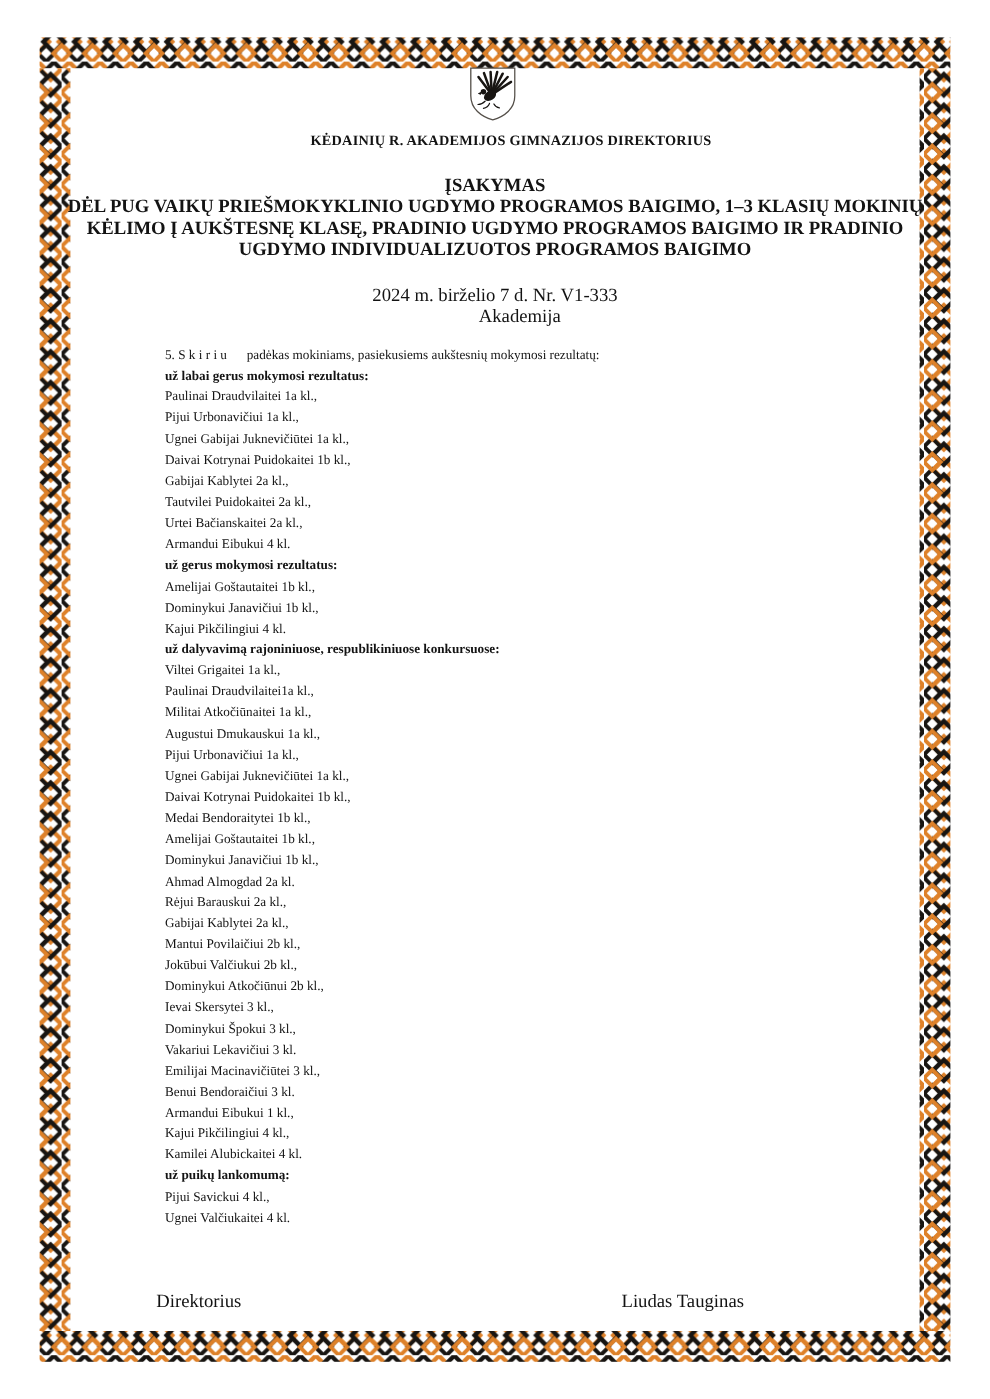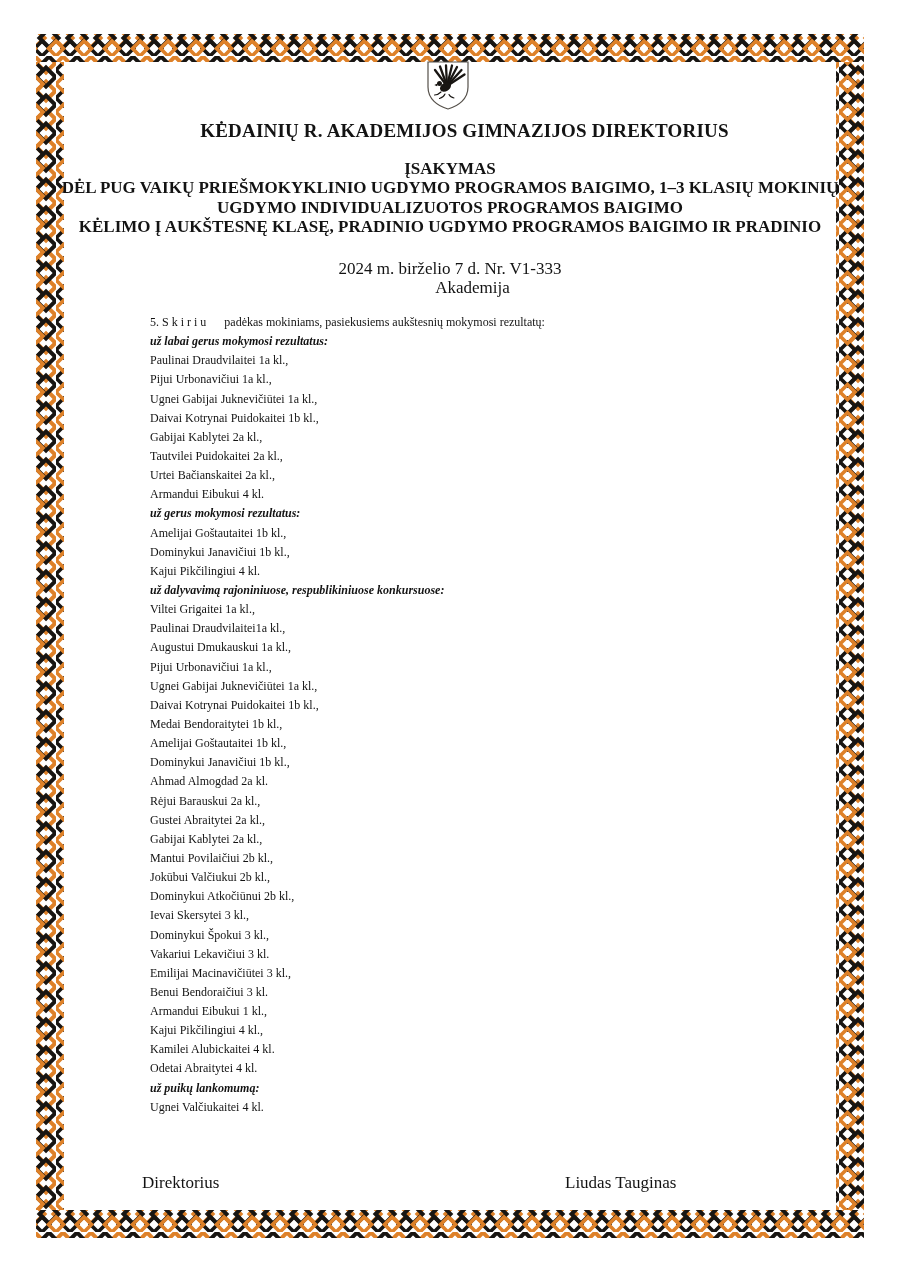--- a/index.html
+++ b/index.html
@@ -6,32 +6,32 @@
   .page{
     position:relative;
     width:900px;height:1272px;
     background:#ffffff;
     font-family:"Liberation Serif", serif;
     color:#131313;
     overflow:hidden;
   }
   .border-svg{position:absolute;left:0;top:0;}
   .centered{position:absolute;left:0;right:0;text-align:center;}
-  .org-title{top:120px;font-size:19px;font-weight:bold;letter-spacing:.2px;margin-left:29px;}
+  .org-title{top:120px;font-size:13px;font-weight:bold;letter-spacing:.2px;margin-left:29px;}
   .doc-type{top:159px;font-size:17px;font-weight:bold;}
   .subject{top:178px;font-size:17px;font-weight:bold;line-height:19.6px;}
   .date-line{top:259px;font-size:17px;}
   .place-line{top:278px;font-size:17px;margin-left:45px;}
   .logo{position:absolute;left:427px;top:61px;width:42px;height:49px;}
   .body-block{
     position:absolute;left:150px;top:313px;
     font-size:12px;line-height:19.14px;
   }
   .body-line{white-space:pre;}
-  .body-line.emph{font-weight:bold;font-style:italic;}
+  .body-line.emph{font-weight:bold;}
   .footer-left{position:absolute;left:142px;top:1173px;font-size:17px;}
   .footer-right{position:absolute;left:565px;top:1173px;font-size:17px;}
 </style>
 </head>
 <body>
 
 <div class="page">
 
   <svg class="border-svg" width="900" height="1272" viewBox="0 0 900 1272" aria-hidden="true">
     <defs>
@@ -80,22 +80,22 @@
       <circle cx="12.5" cy="22.5" r="2.5" fill="#181512"></circle>
       <path d="M10.5,22.5 l-3.2,1.6 2.8,1.2 Z" fill="#181512"></path>
       <path d="M14,31 q-3,3 -6.5,3 M18,33 q-1.5,3.5 -5.5,4.5 M22,33.5 q1.5,3 5,3.5" fill="none" stroke="#181512" stroke-width="1.1" stroke-linecap="round"></path>
     </svg>
   </div>
 
   <div class="centered org-title">KĖDAINIŲ R. AKADEMIJOS GIMNAZIJOS DIREKTORIUS</div>
   <div class="centered doc-type">ĮSAKYMAS</div>
   <div class="centered subject">
     <div>DĖL PUG VAIKŲ PRIEŠMOKYKLINIO UGDYMO PROGRAMOS BAIGIMO, 1–3 KLASIŲ MOKINIŲ</div>
+    <div>KĖLIMO Į AUKŠTESNĘ KLASĘ, PRADINIO UGDYMO PROGRAMOS BAIGIMO IR PRADINIO</div>
     <div>UGDYMO INDIVIDUALIZUOTOS PROGRAMOS BAIGIMO</div>
-    <div>KĖLIMO Į AUKŠTESNĘ KLASĘ, PRADINIO UGDYMO PROGRAMOS BAIGIMO IR PRADINIO</div>
   </div>
   <div class="centered date-line">2024 m. birželio 7 d. Nr. V1-333</div>
   <div class="centered place-line">Akademija</div>
 
   <div class="body-block" id="body-lines">
       <div class="body-line">5. S k i r i u      padėkas mokiniams, pasiekusiems aukštesnių mokymosi rezultatų:</div>
       <div class="body-line emph">už labai gerus mokymosi rezultatus:</div>
       <div class="body-line">Paulinai Draudvilaitei 1a kl.,</div>
       <div class="body-line">Pijui Urbonavičiui 1a kl.,</div>
       <div class="body-line">Ugnei Gabijai Juknevičiūtei 1a kl.,</div>
@@ -104,43 +104,43 @@
       <div class="body-line">Tautvilei Puidokaitei 2a kl.,</div>
       <div class="body-line">Urtei Bačianskaitei 2a kl.,</div>
       <div class="body-line">Armandui Eibukui 4 kl.</div>
       <div class="body-line emph">už gerus mokymosi rezultatus:</div>
       <div class="body-line">Amelijai Goštautaitei 1b kl.,</div>
       <div class="body-line">Dominykui Janavičiui 1b kl.,</div>
       <div class="body-line">Kajui Pikčilingiui 4 kl.</div>
       <div class="body-line emph">už dalyvavimą rajoniniuose, respublikiniuose konkursuose:</div>
       <div class="body-line">Viltei Grigaitei 1a kl.,</div>
       <div class="body-line">Paulinai Draudvilaitei1a kl.,</div>
+      <div class="body-line">Militai Atkočiūnaitei 1a kl.,</div>
       <div class="body-line">Augustui Dmukauskui 1a kl.,</div>
       <div class="body-line">Pijui Urbonavičiui 1a kl.,</div>
       <div class="body-line">Ugnei Gabijai Juknevičiūtei 1a kl.,</div>
       <div class="body-line">Daivai Kotrynai Puidokaitei 1b kl.,</div>
       <div class="body-line">Medai Bendoraitytei 1b kl.,</div>
       <div class="body-line">Amelijai Goštautaitei 1b kl.,</div>
       <div class="body-line">Dominykui Janavičiui 1b kl.,</div>
       <div class="body-line">Ahmad Almogdad 2a kl.</div>
       <div class="body-line">Rėjui Barauskui 2a kl.,</div>
-      <div class="body-line">Gustei Abraitytei 2a kl.,</div>
       <div class="body-line">Gabijai Kablytei 2a kl.,</div>
       <div class="body-line">Mantui Povilaičiui 2b kl.,</div>
       <div class="body-line">Jokūbui Valčiukui 2b kl.,</div>
       <div class="body-line">Dominykui Atkočiūnui 2b kl.,</div>
       <div class="body-line">Ievai Skersytei 3 kl.,</div>
       <div class="body-line">Dominykui Špokui 3 kl.,</div>
       <div class="body-line">Vakariui Lekavičiui 3 kl.</div>
       <div class="body-line">Emilijai Macinavičiūtei 3 kl.,</div>
       <div class="body-line">Benui Bendoraičiui 3 kl.</div>
       <div class="body-line">Armandui Eibukui 1 kl.,</div>
       <div class="body-line">Kajui Pikčilingiui 4 kl.,</div>
       <div class="body-line">Kamilei Alubickaitei 4 kl.</div>
-      <div class="body-line">Odetai Abraitytei 4 kl.</div>
       <div class="body-line emph">už puikų lankomumą:</div>
+      <div class="body-line">Pijui Savickui 4 kl.,</div>
       <div class="body-line">Ugnei Valčiukaitei 4 kl.</div>
     </div>
 
   <div class="footer-left">Direktorius</div>
   <div class="footer-right">Liudas Tauginas</div>
 
 </div>
 
 </body></html>

